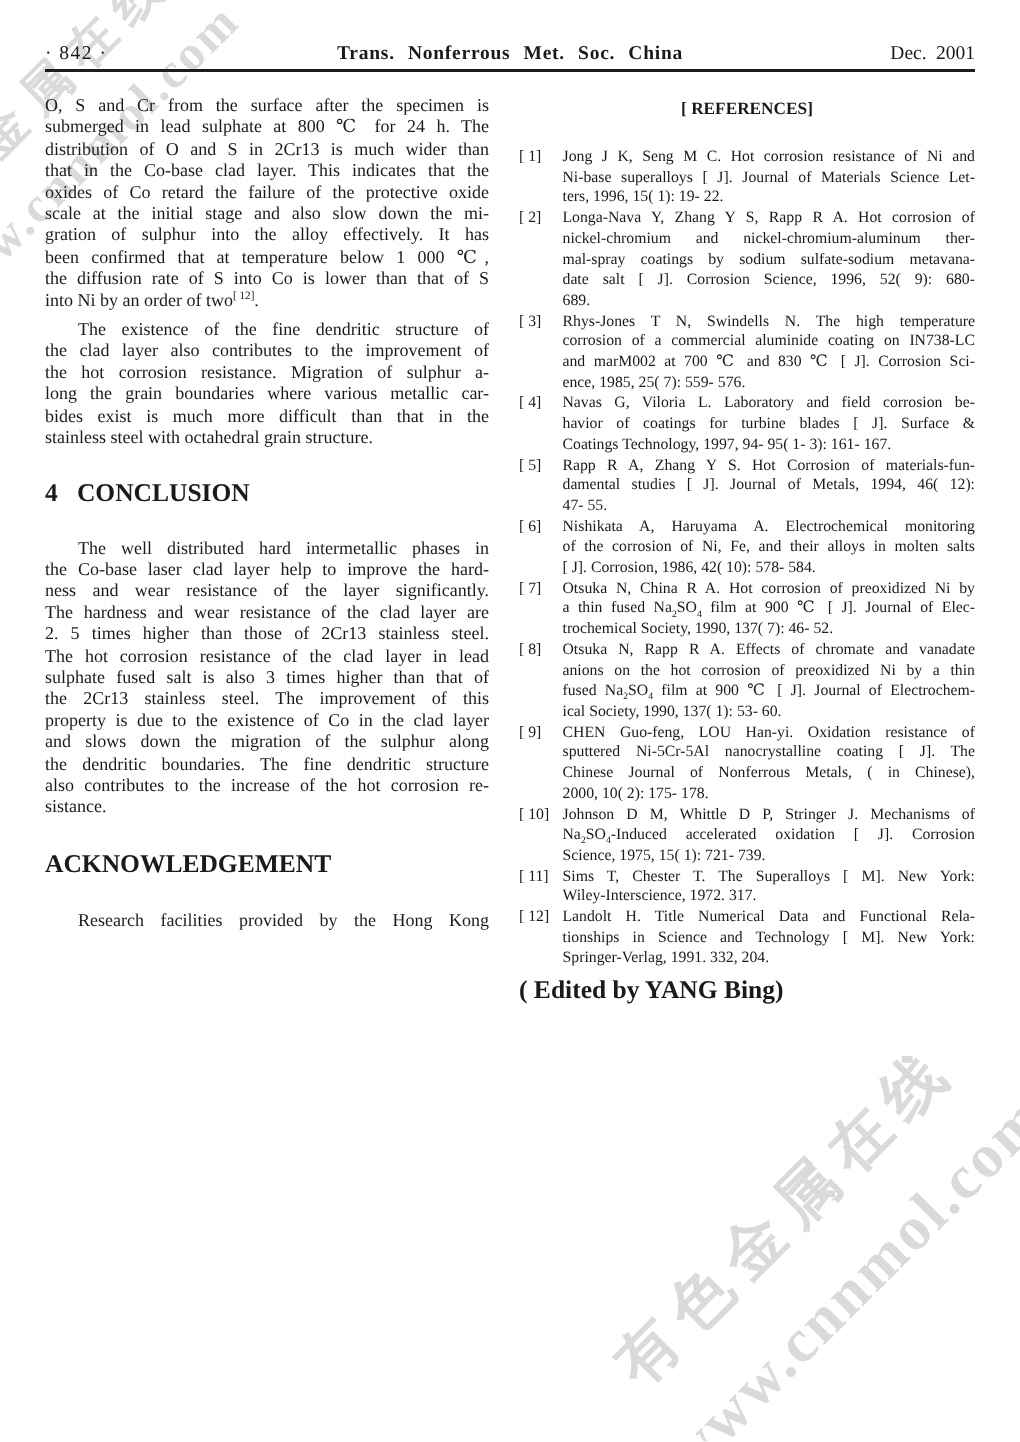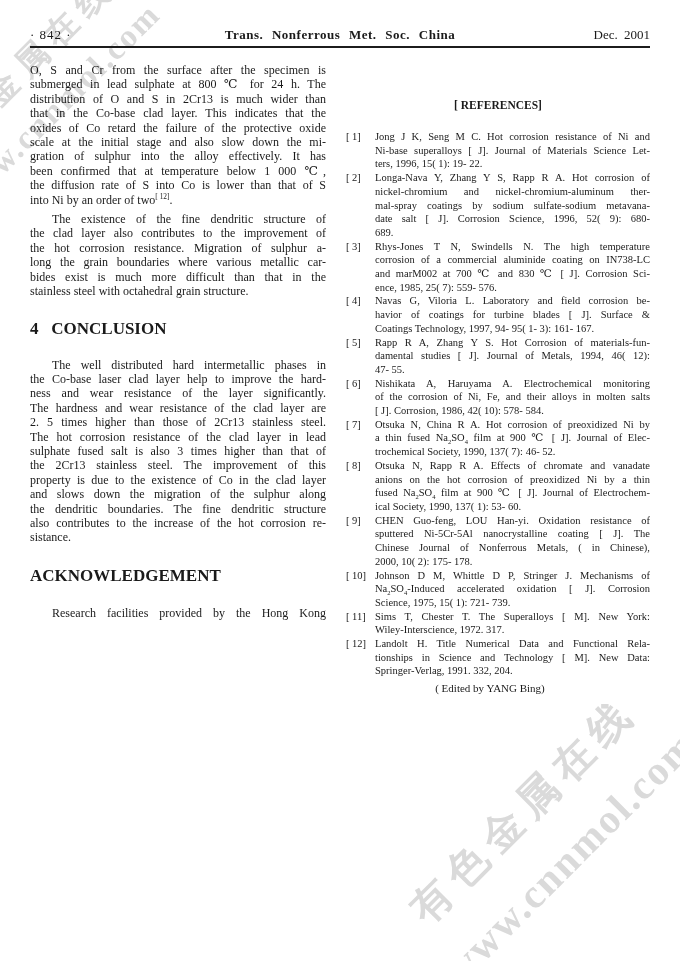--- a/index.html
+++ b/index.html
@@ -20,42 +20,42 @@
         margin:27px 30px 0 30px; font-size:13px; }
   .page-num { width:120px; letter-spacing:1px; }
   .journal-title { flex:1; text-align:center; font-weight:bold; word-spacing:5px; letter-spacing:0.5px; }
   .issue-date { width:120px; text-align:right; word-spacing:3px; }
   .header-rule { position:relative; z-index:1; margin:3px 30px 0 30px; height:0;
         border-top:2px solid #1c1c1c; }
 
   
   .columns { position:relative; z-index:1; display:flex; margin:15px 30px 0 30px; }
   .col-left  { width:296px; margin-right:20px; }
-  .col-right { width:304px;margin-top:32px; }
+  .col-right { width:304px; }
 
   .line { text-align:justify; text-align-last:justify; }
   .line-last { text-align-last:left; }
   .line-indent { text-indent:22px; }
   sup { font-size:0.62em; vertical-align:super; line-height:0; }
   sub { font-size:0.62em; vertical-align:sub; line-height:0; }
 
   .col-left .para .line { font-size:12px; line-height:14.4px; }
   .para-2 { margin-top:5px; }
   .sec-heading { font-size:17px; font-weight:bold; margin:0; white-space:pre; }
   .heading-conclusion { margin-top:20px; margin-bottom:19px; }
   .heading-ack { margin-top:21px; margin-bottom:20px; }
 
   
   .ref-heading { font-size:11.5px; font-weight:bold; text-align:center; margin:4px 0 0 0; white-space:pre; }
   .ref-list { margin-top:19px; }
   .ref-item { display:flex; }
   .ref-num { flex:none; width:29px; font-size:10.5px; line-height:13.7px; }
   .ref-lines { flex:1; }
   .ref-line { font-size:10.5px; line-height:13.7px; }
-  .edited-by { margin-top:4px; font-size:11px; font-weight:normal; text-align:center;
+  .edited-by { margin-top:4px; font-size:17px; font-weight:bold; text-align:left;
         padding-right:16px; white-space:pre; }
 </style>
 </head>
 <body>
 
 <div class="page">
 
   <div class="wm wm-tl">
     <div class="wm-line wm-cn">有色金属在线</div>
     <div class="wm-line wm-url">www.cnnmol.com</div>
@@ -209,21 +209,21 @@
             <span class="ref-num">[ 11]</span>
             <div class="ref-lines">
               <div class="line ref-line">Sims T, Chester T. The Superalloys [ M]. New York:</div>
               <div class="line ref-line line-last">Wiley-Interscience, 1972. 317.</div>
             </div>
           </div>
           <div class="ref-item">
             <span class="ref-num">[ 12]</span>
             <div class="ref-lines">
               <div class="line ref-line">Landolt H. Title Numerical Data and Functional Rela-</div>
-              <div class="line ref-line">tionships in Science and Technology [ M]. New Data:</div>
+              <div class="line ref-line">tionships in Science and Technology [ M]. New York:</div>
               <div class="line ref-line line-last">Springer-Verlag, 1991. 332, 204.</div>
             </div>
           </div>
         </div>
       <div class="edited-by">( Edited by YANG Bing)</div>
     </section>
 
   </main>
 </div>
 

